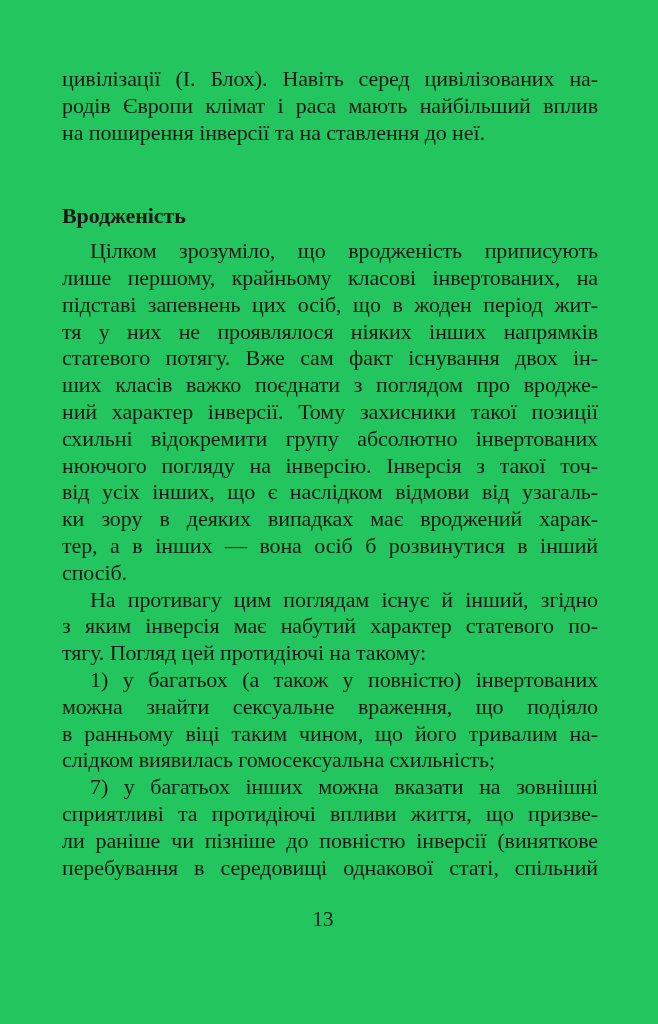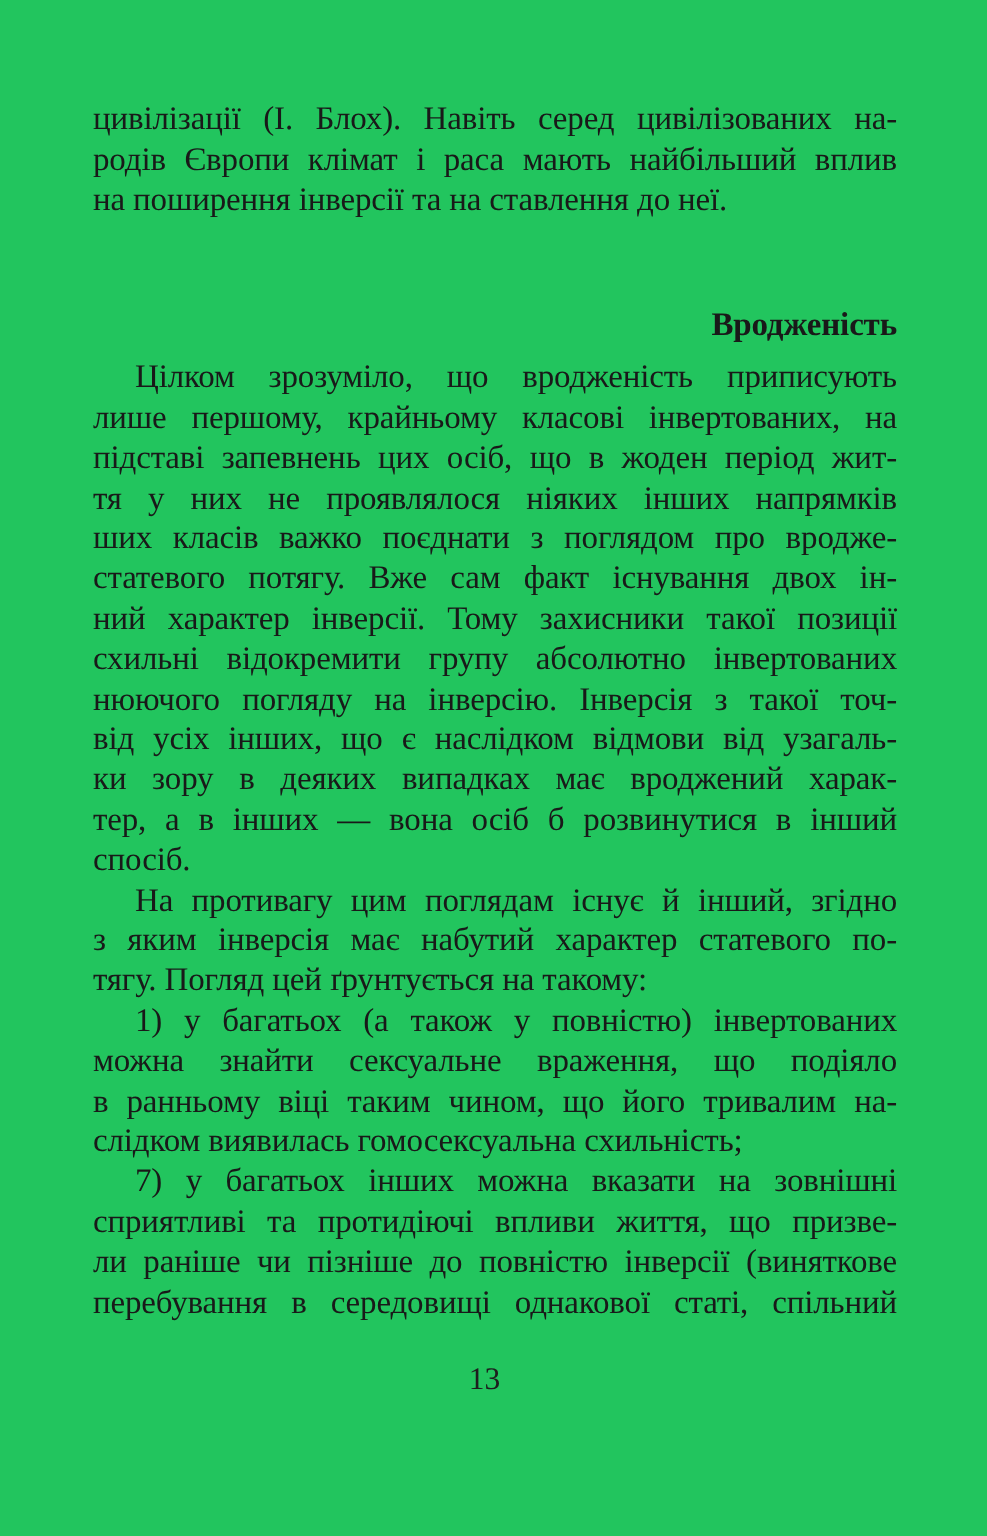--- a/index.html
+++ b/index.html
@@ -38,21 +38,21 @@
     white-space: nowrap;
     overflow: visible;
   }
   .line.short {
     text-align-last: left;
   }
   .line.indent {
     text-indent: 28px;
   }
   .heading {
-    text-align: right;
+    text-align: left;
     font-weight: bold;
     margin: 57px 0 8px 0;
   }
   .page-number {
     position: absolute;
     left: 0;
     top: 906px;
     width: 646px;
     text-align: center;
     font-size: 21px;
@@ -69,34 +69,34 @@
         <div class="line">цивілізації (І. Блох). Навіть серед цивілізованих на-</div>
         <div class="line">родів Європи клімат і раса мають найбільший вплив</div>
         <div class="line short">на поширення інверсії та на ставлення до неї.</div>
       </div>
       <div class="heading">Вродженість</div>
       <div class="paragraph">
         <div class="line indent">Цілком зрозуміло, що вродженість приписують</div>
         <div class="line">лише першому, крайньому класові інвертованих, на</div>
         <div class="line">підставі запевнень цих осіб, що в жоден період жит-</div>
         <div class="line">тя у них не проявлялося ніяких інших напрямків</div>
+        <div class="line">статевого потягу. Вже сам факт існування двох ін-</div>
         <div class="line">ших класів важко поєднати з поглядом про вродже-</div>
-        <div class="line">статевого потягу. Вже сам факт існування двох ін-</div>
         <div class="line">ний характер інверсії. Тому захисники такої позиції</div>
         <div class="line">схильні відокремити групу абсолютно інвертованих</div>
         <div class="line">нюючого погляду на інверсію. Інверсія з такої точ-</div>
         <div class="line">від усіх інших, що є наслідком відмови від узагаль-</div>
         <div class="line">ки зору в деяких випадках має вроджений харак-</div>
         <div class="line">тер, а в інших — вона осіб б розвинутися в інший</div>
         <div class="line short">спосіб.</div>
       </div>
       <div class="paragraph">
         <div class="line indent">На противагу цим поглядам існує й інший, згідно</div>
         <div class="line">з яким інверсія має набутий характер статевого по-</div>
-        <div class="line short">тягу. Погляд цей ґрунтується на такому:</div>
+        <div class="line short">тягу. Погляд цей протидіючі на такому:</div>
       </div>
       <div class="paragraph">
         <div class="line indent">1) у багатьох (а також у повністю) інвертованих</div>
         <div class="line">можна знайти сексуальне враження, що подіяло</div>
         <div class="line">в ранньому віці таким чином, що його тривалим на-</div>
         <div class="line short">слідком виявилась гомосексуальна схильність;</div>
       </div>
       <div class="paragraph">
         <div class="line indent">7) у багатьох інших можна вказати на зовнішні</div>
         <div class="line">сприятливі та протидіючі впливи життя, що призве-</div>

